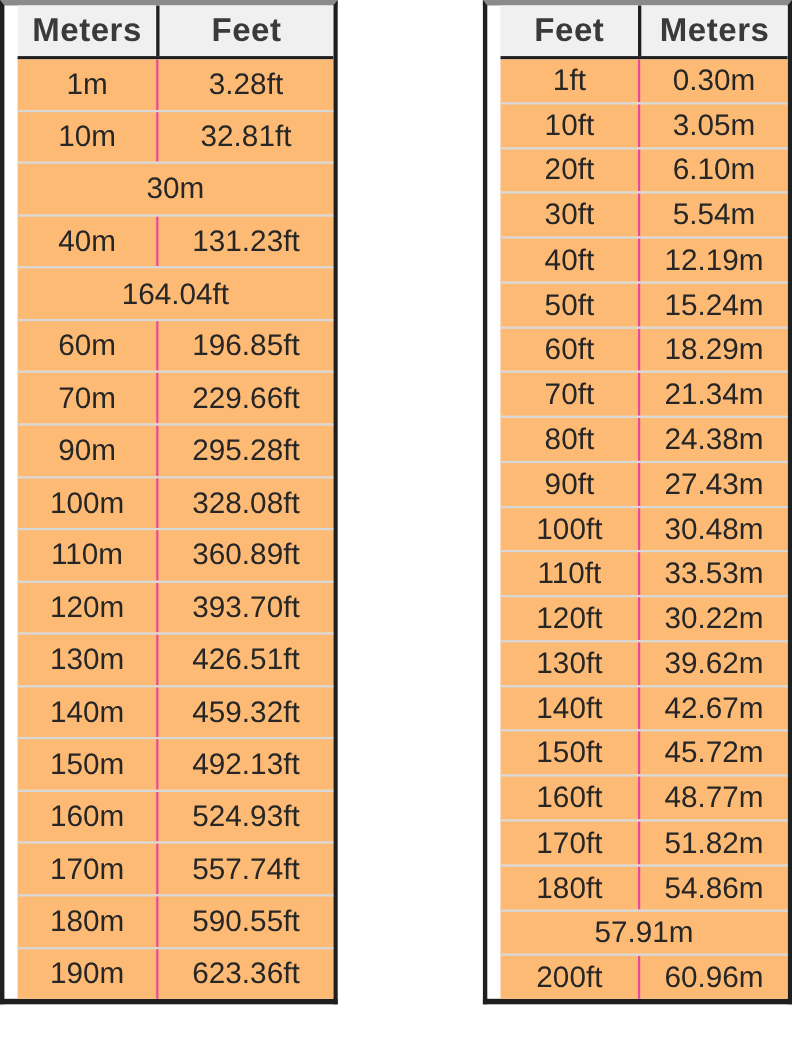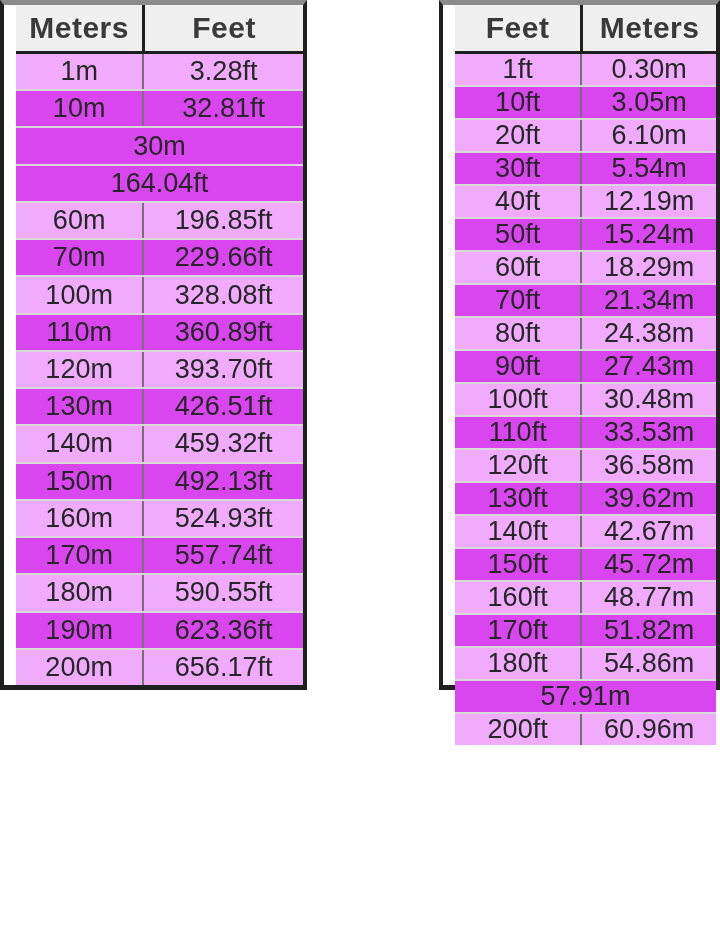--- a/index.html
+++ b/index.html
@@ -10,21 +10,21 @@
     width: 720px;
     height: 945px;
     background: #ffffff;
     font-family: "Liberation Sans", sans-serif;
     position: relative;
     overflow: hidden;
   }
   .conv-table {
     position: absolute;
     top: 0;
-    height: 690px;
+    height: 913px;
     box-sizing: border-box;
     display: flex;
     flex-direction: column;
     border-top: 5px solid #8b8b8b;      
     border-left: 4px solid #1f1f1f;
     border-right: 4px solid #1f1f1f;
     border-bottom: 5px solid #1f1f1f;
     background: #ffffff;
     padding-left: 12px;
   }
@@ -49,33 +49,33 @@
   .th + .th { border-left: 3px solid #1f1f1f; }
 
   .tbody {
     flex: 1 1 auto;
     display: flex;
     flex-direction: column;
   }
   .trow {
     flex: 1 1 0;
     display: flex;
-    background: #d946ef;
-  }
-  .trow.even { background: #f0abfc; }  
+    background: #fdba74;
+  }
+  .trow.even { background: #fdba74; }  
   .trow + .trow { border-top: 2px solid #d8d8d8; }
   .td {
     box-sizing: border-box;
     display: flex;
     align-items: center;
     justify-content: center;
     font-size: 27px;
     color: #262626;
   }
-  .td + .td { border-left: 2px solid #737373; }
+  .td + .td { border-left: 2px solid #ec4899; }
 
   
   #table-left  .th:first-child, #table-left  .td:first-child { width: 44%; flex: 0 0 auto; }
   #table-left  .th:last-child,  #table-left  .td:last-child  { flex: 1 1 auto; }
   #table-right .th:first-child, #table-right .td:first-child { width: 48%; flex: 0 0 auto; }
   #table-right .th:last-child,  #table-right .td:last-child  { flex: 1 1 auto; }
 </style>
 </head>
 <body>
 
@@ -91,31 +91,39 @@
         <div class="td">1m</div>
         <div class="td">3.28ft</div>
       </div>
         <div class="trow">
         <div class="td">10m</div>
         <div class="td">32.81ft</div>
       </div>
         <div class="trow">
         <div class="td">30m</div>
       </div>
+        <div class="trow even">
+        <div class="td">40m</div>
+        <div class="td">131.23ft</div>
+      </div>
         <div class="trow">
         <div class="td">164.04ft</div>
       </div>
         <div class="trow even">
         <div class="td">60m</div>
         <div class="td">196.85ft</div>
       </div>
         <div class="trow">
         <div class="td">70m</div>
         <div class="td">229.66ft</div>
       </div>
+        <div class="trow">
+        <div class="td">90m</div>
+        <div class="td">295.28ft</div>
+      </div>
         <div class="trow even">
         <div class="td">100m</div>
         <div class="td">328.08ft</div>
       </div>
         <div class="trow">
         <div class="td">110m</div>
         <div class="td">360.89ft</div>
       </div>
         <div class="trow even">
         <div class="td">120m</div>
@@ -141,24 +149,20 @@
         <div class="td">170m</div>
         <div class="td">557.74ft</div>
       </div>
         <div class="trow even">
         <div class="td">180m</div>
         <div class="td">590.55ft</div>
       </div>
         <div class="trow">
         <div class="td">190m</div>
         <div class="td">623.36ft</div>
-      </div>
-        <div class="trow even">
-        <div class="td">200m</div>
-        <div class="td">656.17ft</div>
       </div>
       </div>
   </div>
 
   <div class="conv-table" id="table-right">
     <div class="thead">
       <div class="th">Feet</div>
       <div class="th">Meters</div>
     </div>
     <div class="tbody">
@@ -205,21 +209,21 @@
         <div class="trow even">
         <div class="td">100ft</div>
         <div class="td">30.48m</div>
       </div>
         <div class="trow">
         <div class="td">110ft</div>
         <div class="td">33.53m</div>
       </div>
         <div class="trow even">
         <div class="td">120ft</div>
-        <div class="td">36.58m</div>
+        <div class="td">30.22m</div>
       </div>
         <div class="trow">
         <div class="td">130ft</div>
         <div class="td">39.62m</div>
       </div>
         <div class="trow even">
         <div class="td">140ft</div>
         <div class="td">42.67m</div>
       </div>
         <div class="trow">

